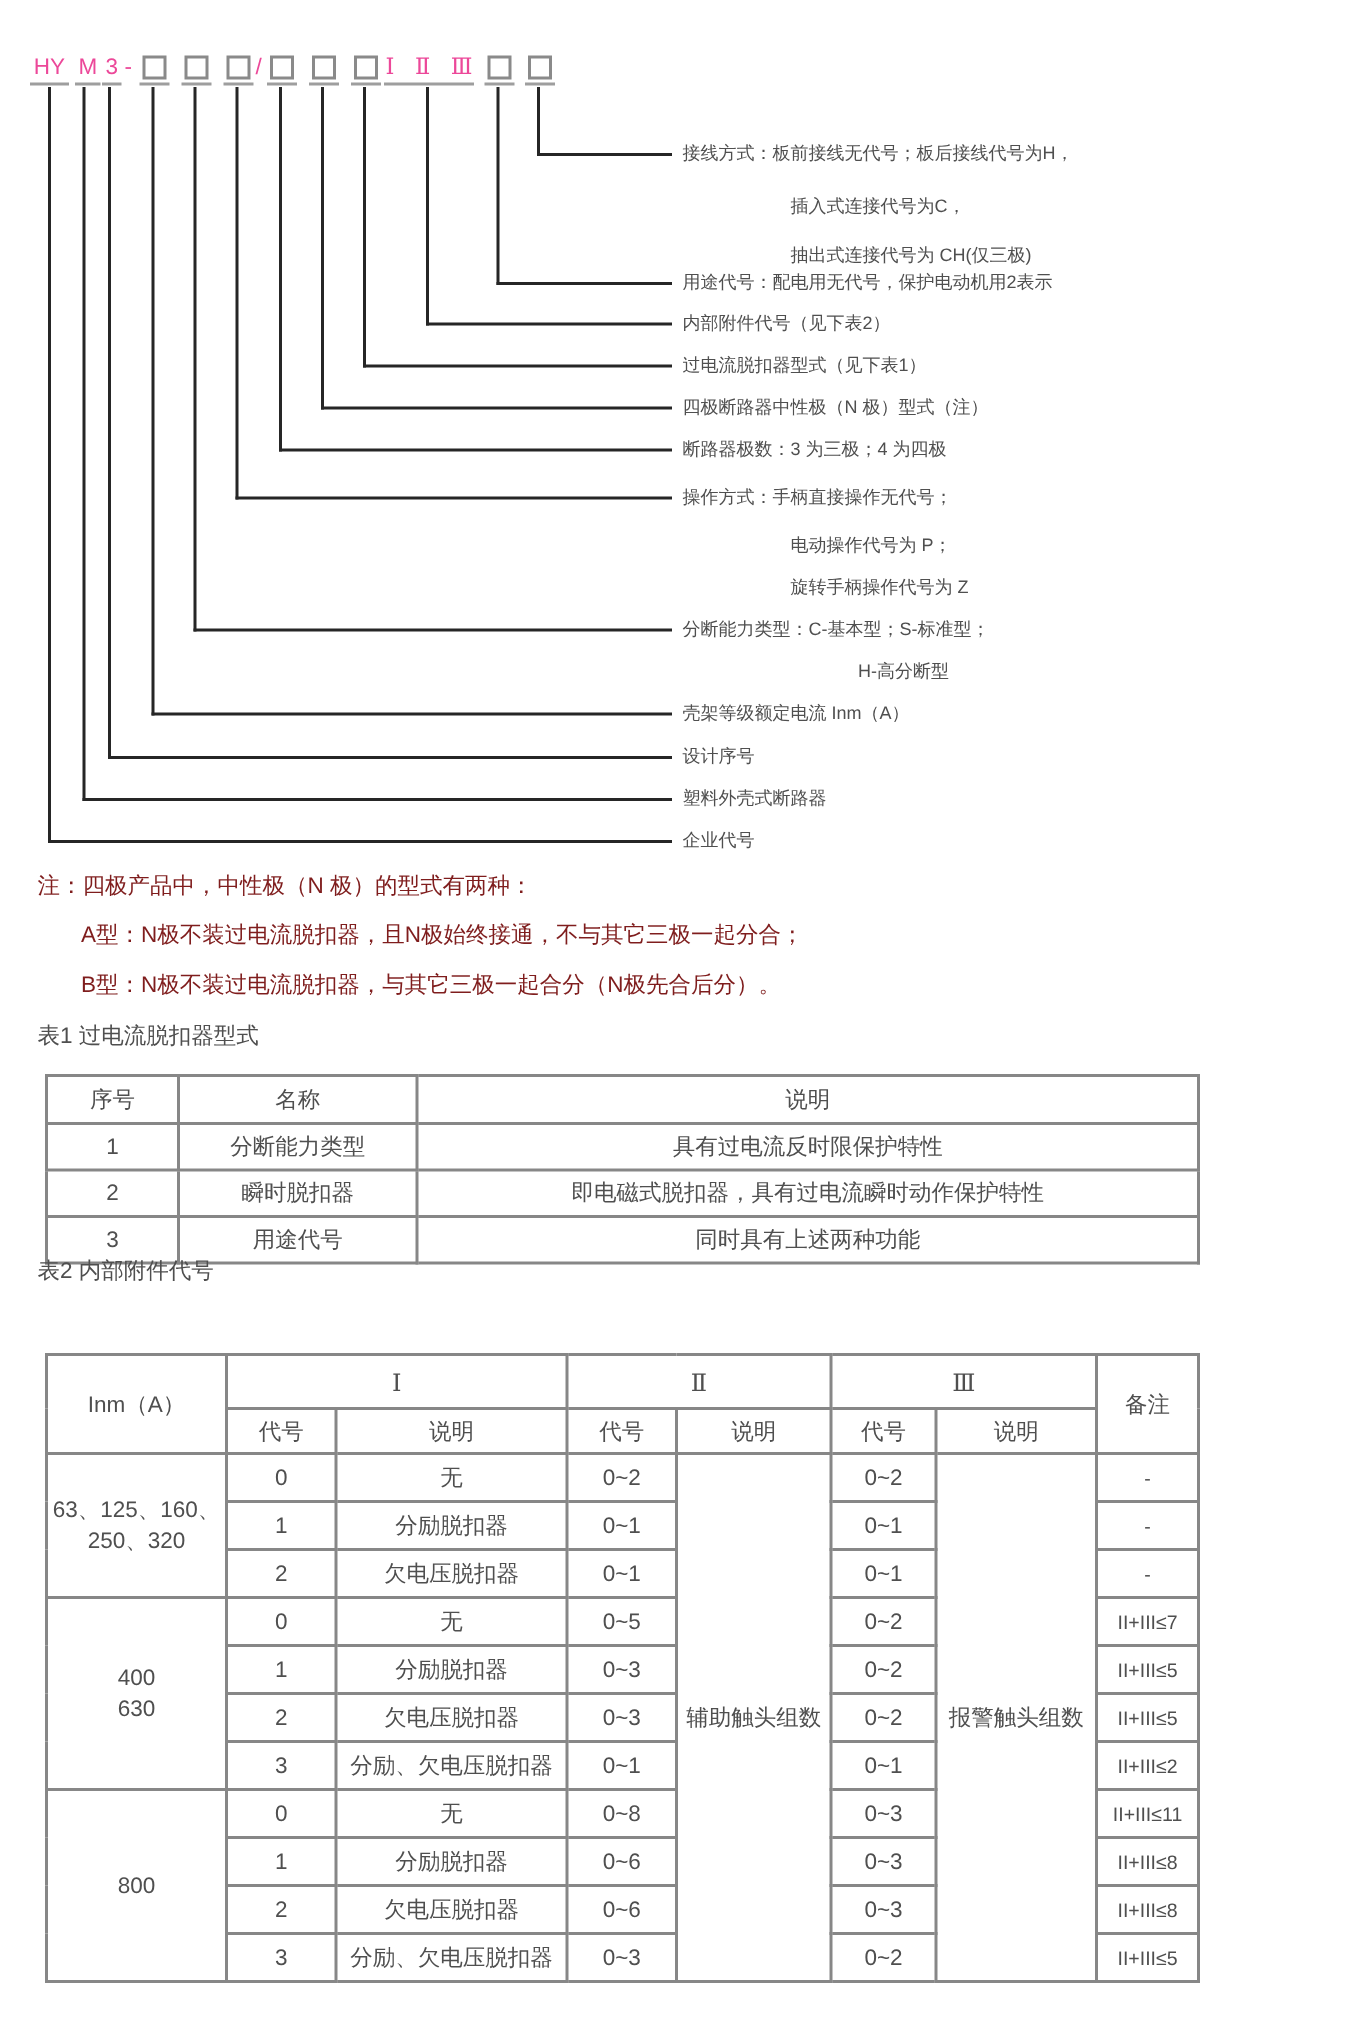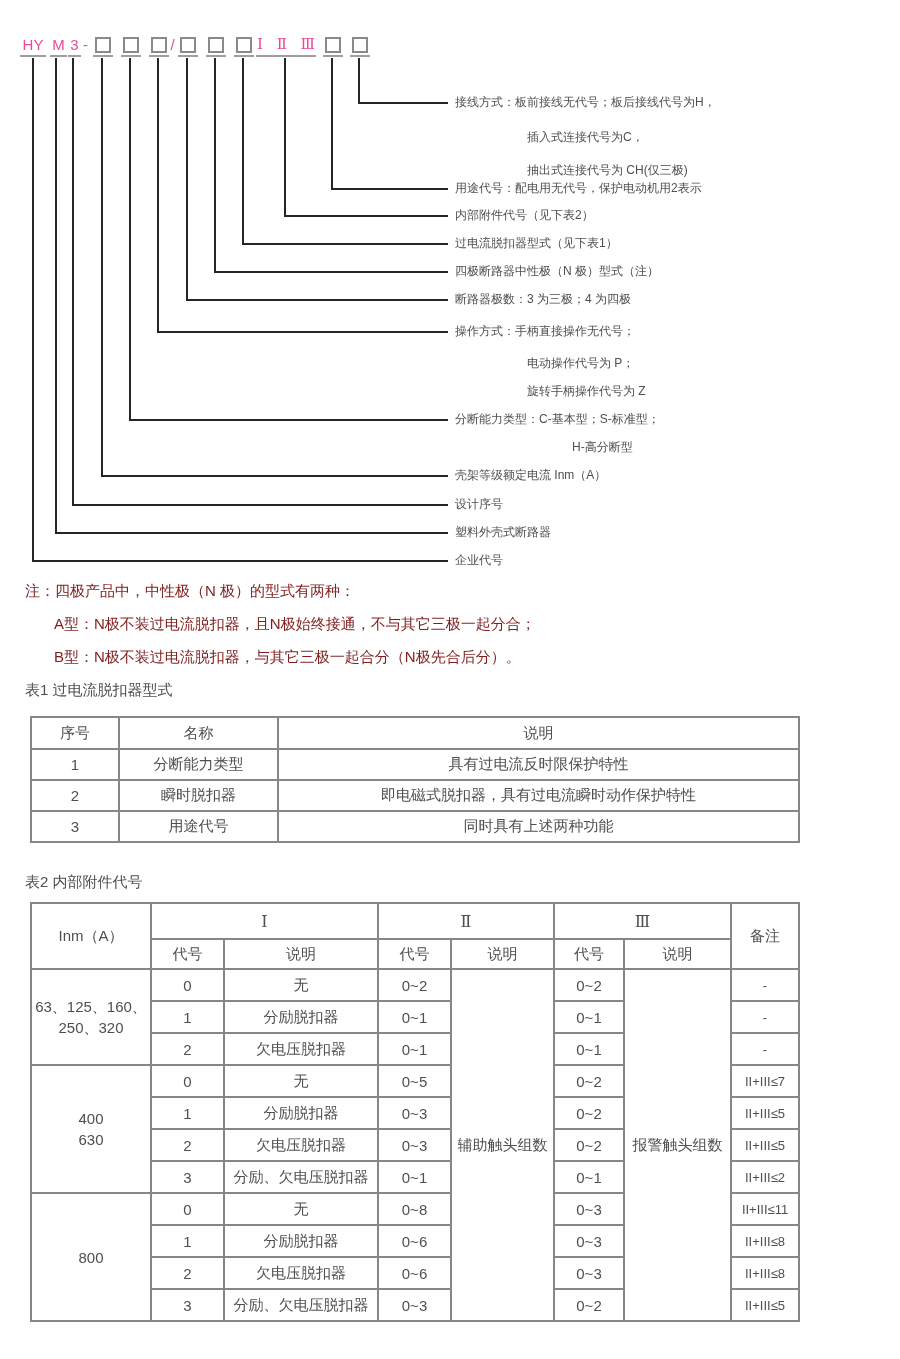--- a/index.html
+++ b/index.html
@@ -146,21 +146,21 @@
     <td>即电磁式脱扣器，具有过电流瞬时动作保护特性</td>
   </tr>
   <tr>
     <td>3</td>
     <td>用途代号</td>
     <td>同时具有上述两种功能</td>
   </tr>
 </tbody>
   </table>
 
-<div class="tcaption" style="top:838px;margin-top:35px;">表2 内部附件代号</div>
+<div class="tcaption" style="top:838px;">表2 内部附件代号</div>
 <table class="t2">
   <colgroup>
     <col style="width:120px">
       <col style="width:73px">
       <col style="width:154px">
     <col style="width:73px">
       <col style="width:103px">
       <col style="width:70px">
     <col style="width:107px">
       <col style="width:68px">

